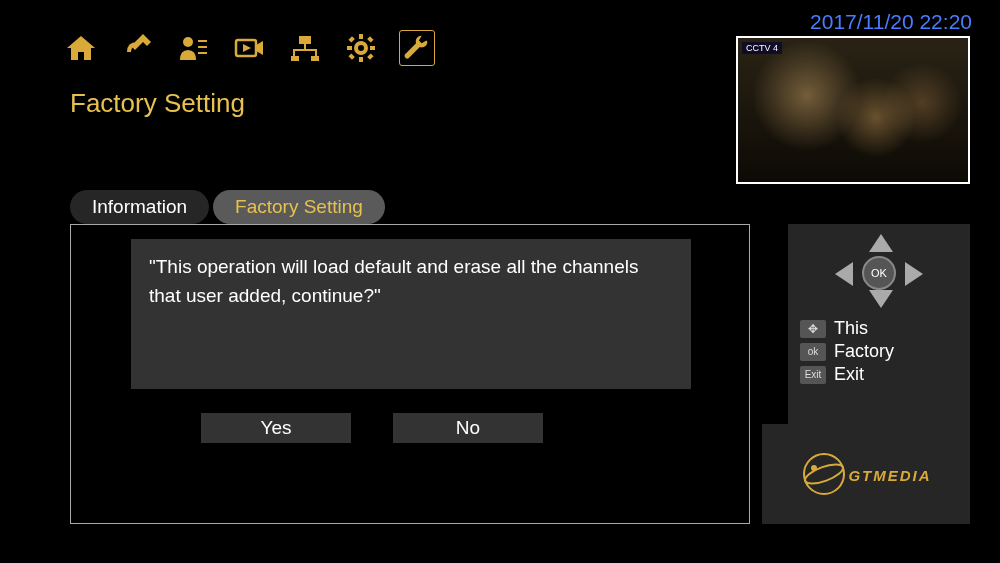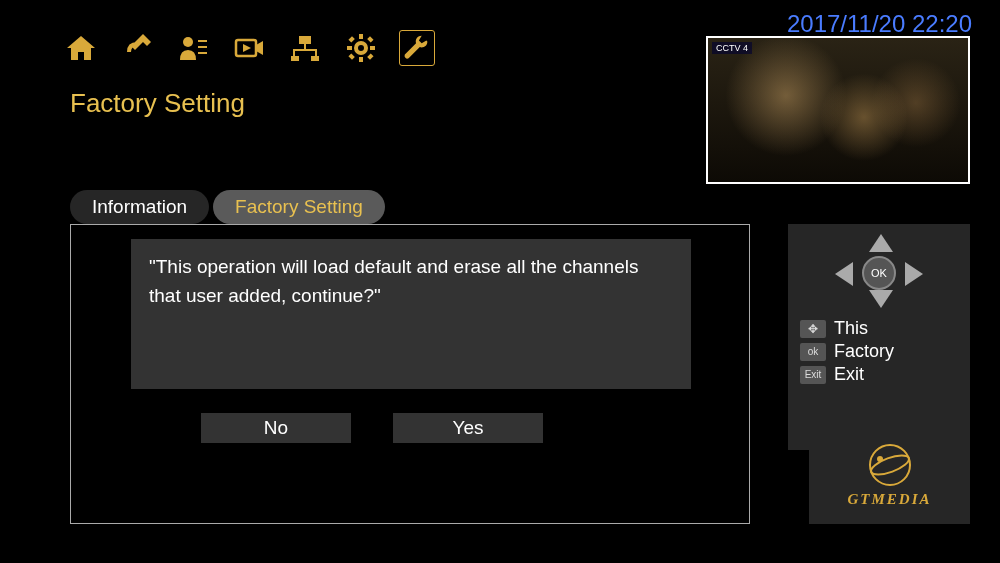--- a/index.html
+++ b/index.html
@@ -10,21 +10,21 @@
     font-family: Arial, sans-serif;
     color: #fff;
     position: relative;
     overflow: hidden;
   }
   .datetime {
     position: absolute;
     top: 10px;
     right: 28px;
     color: #4a7cff;
-    font-size: 24px;
+    font-size: 21px;
   }
   .top-icons {
     position: absolute;
     top: 30px;
     left: 63px;
     display: flex;
     gap: 20px;
     align-items: center;
   }
   .top-icon {
@@ -44,21 +44,21 @@
     position: absolute;
     top: 88px;
     left: 70px;
     color: #e8c050;
     font-size: 26px;
   }
   .preview {
     position: absolute;
     top: 36px;
     right: 30px;
-    width: 264px;
+    width: 234px;
     height: 148px;
     border: 2px solid #fff;
     background: linear-gradient(135deg, #3a2f1e 0%, #1a1409 40%, #4a3a20 60%, #2a2010 100%);
     overflow: hidden;
   }
   .preview-tag {
     position: absolute;
     top: 4px;
     left: 4px;
     background: rgba(0,0,50,0.6);
@@ -169,24 +169,24 @@
     display:inline-flex; align-items:center; justify-content:center;
     min-width:26px; height:18px;
     background:#555; color:#ddd;
     font-size:10px; border-radius:2px; padding:0 3px;
   }
   .key.cross { font-size:12px; }
   .logo-panel {
     position: absolute;
     top: 424px;
     right: 30px;
-    width: 161px;
+    width: 208px;
     height: 100px;
     background: #262626;
-    display:flex; flex-direction:column; align-items:center; justify-content:center;font-family:Liberation Serif, serif;
+    display:flex; align-items:center; justify-content:center;
   }
   .logo-panel svg { width: 48px; height: 48px; }
   .logo-text {
     color:#d9a93a;
     font-size:15px;
     letter-spacing:2px;
     margin-top:2px;
     font-weight:bold;
     font-style: italic;
   }
@@ -264,22 +264,22 @@
 </div>
 
 <div class="tabs">
   <div class="tab">Information</div>
   <div class="tab active">Factory Setting</div>
 </div>
 
 <div class="panel">
   <div class="msgbox">"This operation will load default and erase all the channels that user added, continue?"</div>
   <div class="dlg-buttons">
+    <div class="dlg-btn">Yes</div>
     <div class="dlg-btn">No</div>
-    <div class="dlg-btn">Yes</div>
   </div>
 </div>
 
 <div class="side-panel">
   <div class="dpad">
     <div class="tri up"></div>
     <div class="tri down"></div>
     <div class="tri left"></div>
     <div class="tri right"></div>
     <div class="okc">OK</div>

